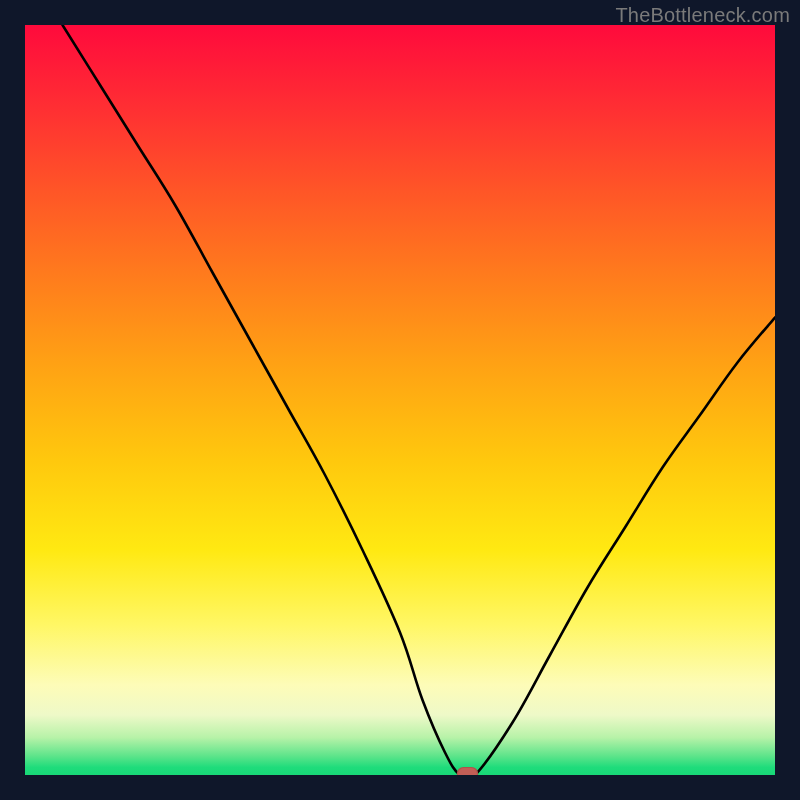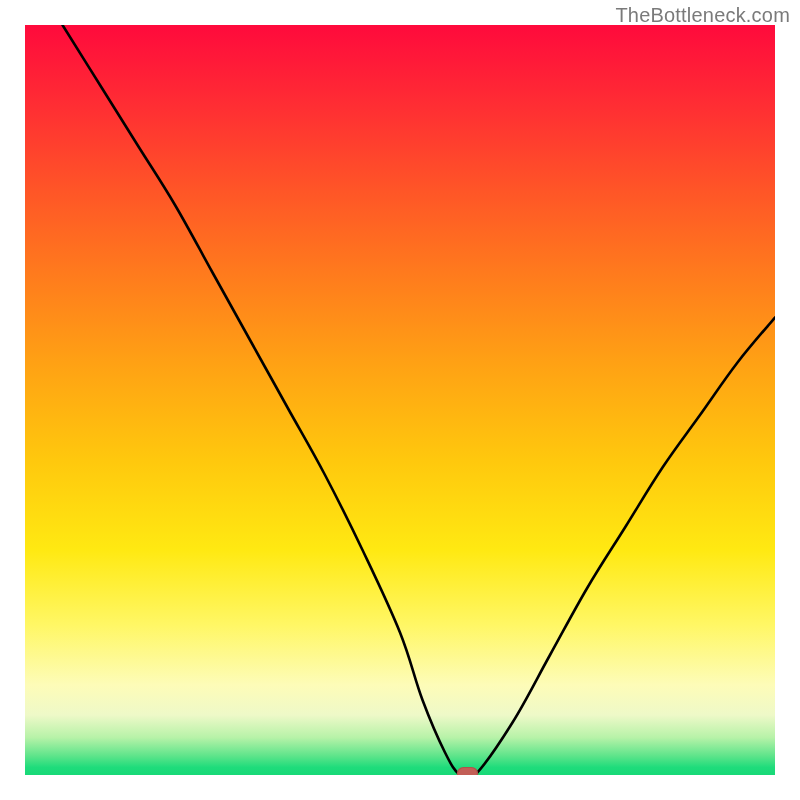--- a/index.html
+++ b/index.html
@@ -8,21 +8,21 @@
     width: 800px;
     height: 800px;
     background: #000;
     overflow: hidden;
     font-family: Arial, Helvetica, sans-serif;
   }
   .frame {
     position: relative;
     width: 800px;
     height: 800px;
-    background: #ffffff;
+    background: #0f172a;
   }
   .attribution {
     position: absolute;
     top: 4px;
     right: 10px;
     color: #7a7a7a;
     font-size: 20px;
     font-weight: 500;
     letter-spacing: 0.2px;
     z-index: 10;

